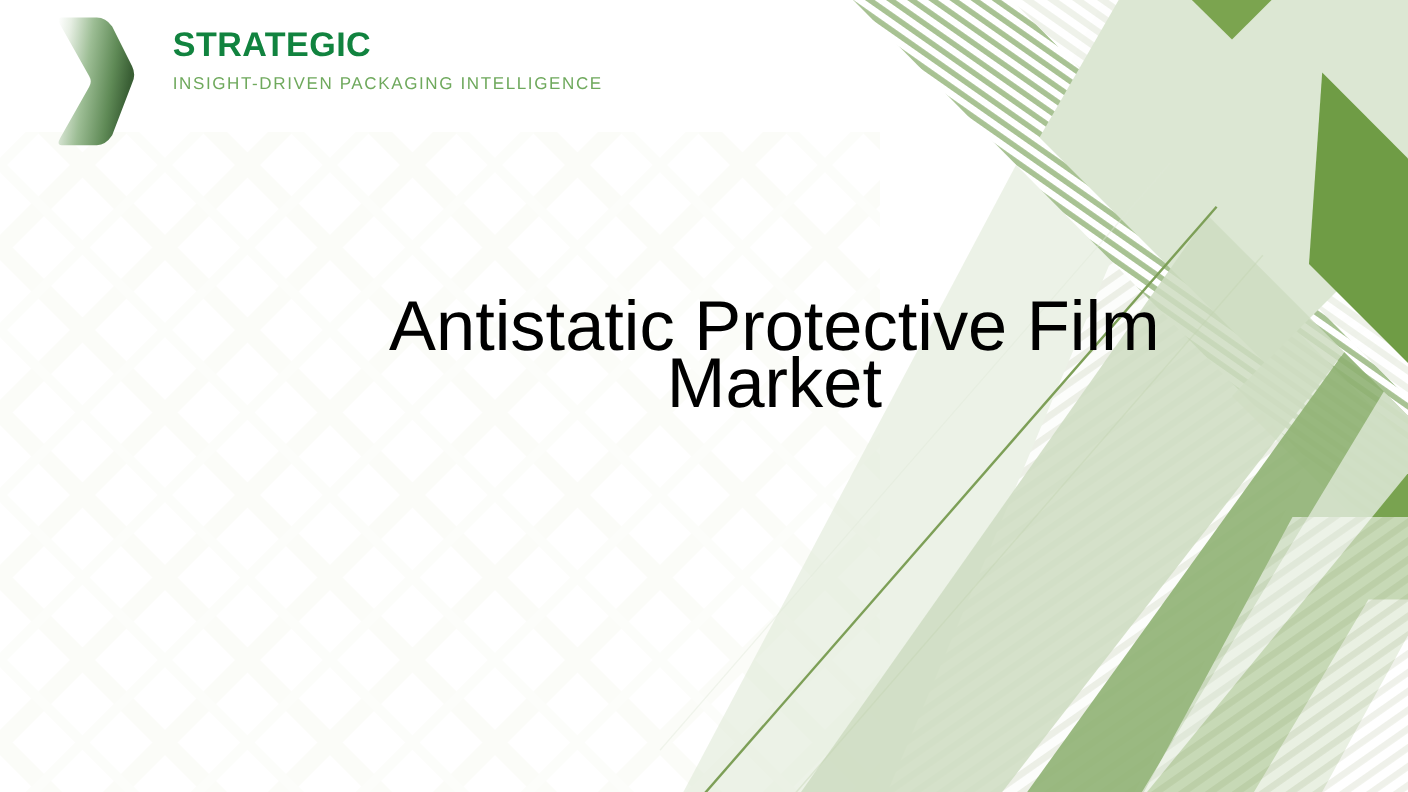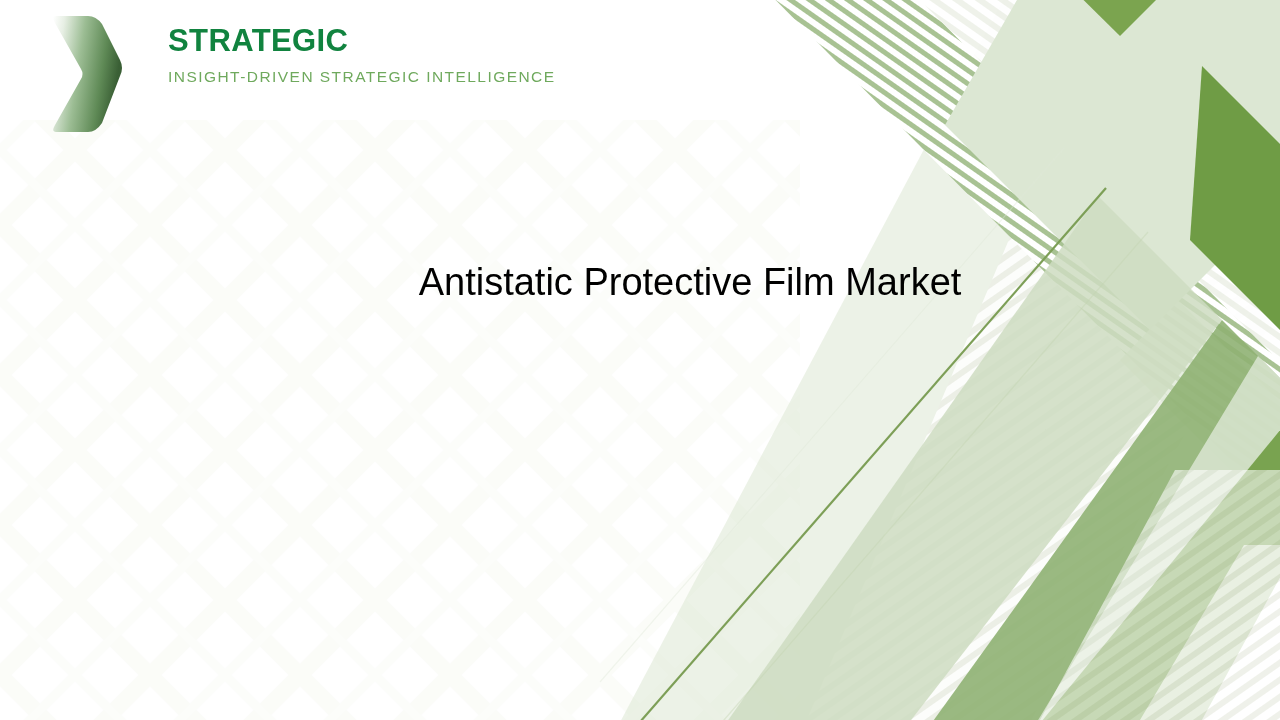--- a/index.html
+++ b/index.html
@@ -42,21 +42,21 @@
     align-items: flex-start;
     z-index: 10;
   }
   .logo-mark {
     width: 72px;
     height: 122px;
     flex: none;
     margin-top: 1px;
   }
   .logo-text {
-    margin-left: 44px;
+    margin-left: 33px;
     margin-top: 11px;
   }
   .logo-line {
     font-family: "Liberation Sans", sans-serif;
     font-weight: bold;
     font-size: 31px;
     line-height: 35px;
     letter-spacing: 0.4px;
     color: #11833f;
     white-space: nowrap;
@@ -74,25 +74,25 @@
 
   
   .slide-title {
     position: absolute;
     left: 240px;
     top: 256px;
     width: 900px;
     text-align: center;
     font-family: "Liberation Sans", sans-serif;
     font-weight: normal;
-    font-size: 38px;
+    font-size: 64px;
     line-height: 52px;
     color: #000000;
     z-index: 10;
-    margin: 0;
+    margin: 14px;
   }
 
   
   .slide-email {
     position: absolute;
     left: 48px;
     top: 531px;
     font-family: "DejaVu Sans", sans-serif;
     font-weight: normal;
     font-size: 41px;
@@ -208,20 +208,20 @@
                L4 119
                Q-1 119 3 112
                L29 66
                Q32 61 29 56
                L3 10
                Q-1 3 4 3 Z" fill="url(#grad-chevron)"></path>
     </svg>
 
     <div class="logo-text">
       <div class="logo-line">STRATEGIC</div>
-      <div class="logo-tagline">INSIGHT-DRIVEN STRATEGIC INTELLIGENCE</div>
+      <div class="logo-tagline">INSIGHT-DRIVEN PACKAGING INTELLIGENCE</div>
     </div>
   </div>
 
   <h1 class="slide-title">Antistatic Protective Film Market</h1>
 
 
 </div>
 
 </body></html>

